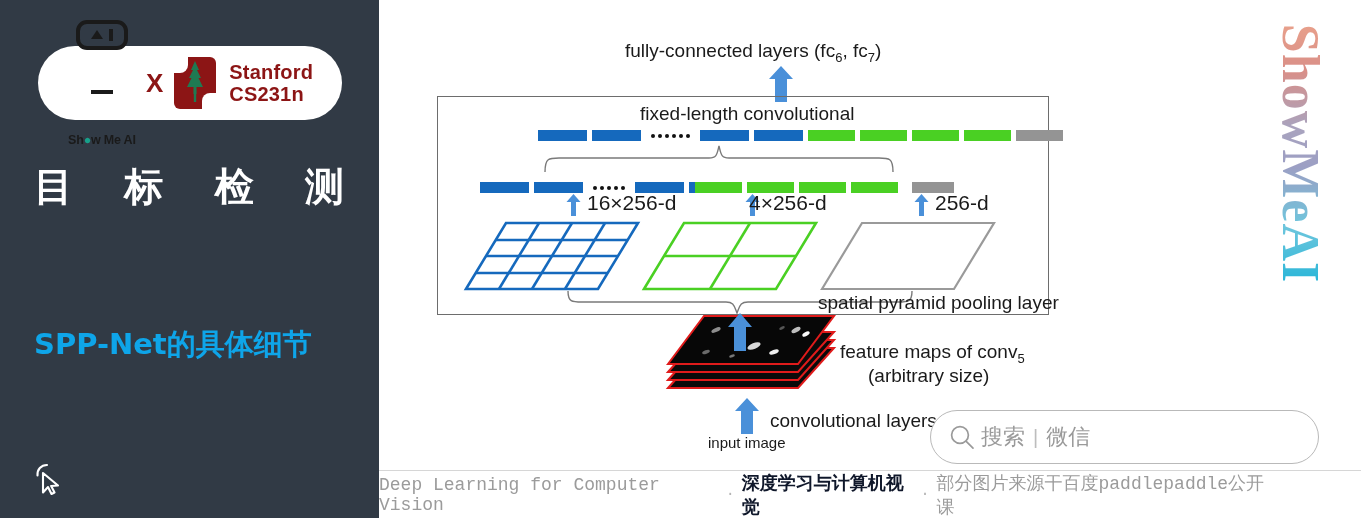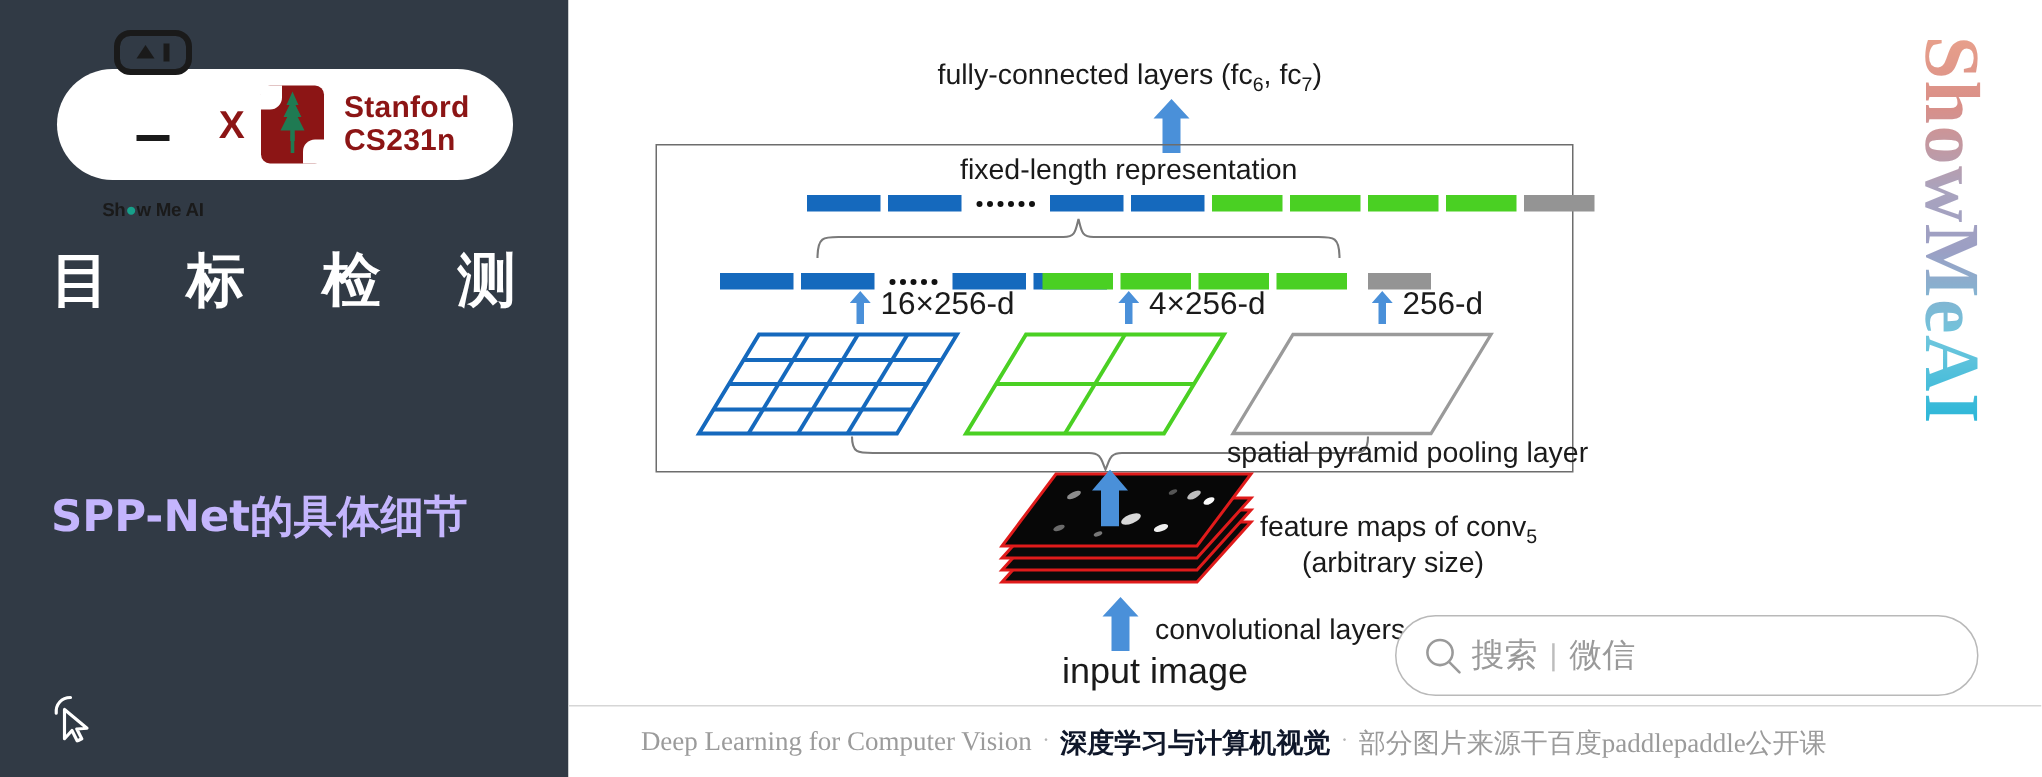--- a/index.html
+++ b/index.html
@@ -51,21 +51,21 @@
 
   .cn-title{
     position:absolute;left:34px;top:160px;width:310px;
     color:#ffffff;font-size:39px;font-weight:bold;
     display:flex;justify-content:space-between;
     font-family:"DejaVu Sans", sans-serif;
   }
 
   .subtitle{
     position:absolute;left:34px;top:325px;width:330px;
-    color:#c4b5fd;font-size:29px;font-weight:bold;white-space:nowrap;
+    color:#0ea5e9;font-size:29px;font-weight:bold;white-space:nowrap;
     font-family:"DejaVu Sans", sans-serif;
   }
 
   .url-row{position:absolute;left:34px;top:463px;display:flex;align-items:center;gap:12px;}
   .cursor-ico{width:30px;height:32px;flex:none;}
   .url-text{
     color:#ffffff;font-size:19px;font-family:"Liberation Serif", serif;font-weight:bold;
     white-space:nowrap;letter-spacing:0.1px;
   }
 
@@ -119,57 +119,57 @@
 
   .row-blue{left:90px;top:182px;gap:5px;}
   .row-blue .bar{width:49px;}
   .row-green{left:305px;top:182px;gap:5px;}
   .row-green .bar{width:47px;}
   .row-gray{left:522px;top:182px;}
   .row-gray .bar{width:42px;}
 
   .dim-lbl{font-size:21px;}
   .dim-16{left:197px;top:191px;}
-  .dim-4{left:376px;top:191px;}
+  .dim-4{left:359px;top:191px;}
   .dim-256{left:545px;top:191px;}
 
   .small-arrow{position:absolute;}
 
   .grids{position:absolute;left:0;top:215px;width:700px;height:85px;}
 
   .lbl-spp{left:428px;top:292px;font-size:19px;}
 
   .fmaps{position:absolute;left:256px;top:312px;width:210px;height:90px;}
   .lbl-fmap1{left:450px;top:341px;font-size:19px;}
   .lbl-fmap1 sub{font-size:13px;}
   .lbl-fmap2{left:478px;top:365px;font-size:19px;}
 
   .arrow-spp{position:absolute;left:337px;top:313px;}
   .arrow-conv{position:absolute;left:344px;top:398px;}
 
   .lbl-conv{left:380px;top:410px;font-size:19px;}
-  .lbl-input{left:318px;top:434px;font-size:24px;}
+  .lbl-input{left:318px;top:434px;font-size:15px;}
 
   
   .search-pill{
     position:absolute;left:930px;top:410px;width:389px;height:54px;
     border:1.5px solid #b9b9b9;border-radius:27px;background:#fff;
     display:flex;align-items:center;padding-left:18px;box-sizing:border-box;gap:6px;
   }
   .search-ico{width:26px;height:26px;flex:none;}
   .search-ph{color:#9a9a9a;font-size:22px;font-family:"DejaVu Sans",sans-serif;}
   .search-div{color:#bdbdbd;font-size:20px;margin:0 2px;}
   .search-brand{color:#111;font-size:22px;font-weight:bold;font-family:"DejaVu Sans",sans-serif;white-space:nowrap;}
 
   
   .footer-rule{position:absolute;left:379px;top:470px;width:982px;height:1px;background:#d6d6d6;}
   .footer{
     position:absolute;left:379px;top:471px;width:887px;height:47px;
     display:flex;align-items:center;justify-content:center;gap:7px;
-    font-size:18px;color:#9b9b9b;font-family:Liberation Serif, serif;
+    font-size:18px;color:#9b9b9b;font-family:Liberation Mono, monospace;
   }
   .footer .b{font-weight:bold;color:#0f172a;}
   .footer .sep{color:#b4b4b4;font-size:15px;}
 </style>
 </head>
 <body>
 
 <div id="page">
 
   <div class="sidebar">
@@ -230,21 +230,21 @@
     <div class="fig-text lbl-fc">
       <span>fully-connected layers (fc</span><sub>6</sub><span>, fc</span><sub>7</sub><span>)</span>
     </div>
 
     <svg class="arrow-fc" width="26" height="36" viewBox="0 0 26 36">
       <path d="M13 0 L25 13 L19 13 L19 36 L7 36 L7 13 L1 13 Z" fill="#4a90d9"></path>
     </svg>
 
     <div class="outer-box"></div>
 
-    <div class="fig-text lbl-fixed">fixed-length representation</div>
+    <div class="fig-text lbl-fixed">fixed-length convolutional</div>
 
     <div class="bars-row row-top">
       <span class="bar blue"></span>
       <span class="bar blue"></span>
       <span class="dots">
           <i></i>
           <i></i>
           <i></i>
           <i></i>
           <i></i>

